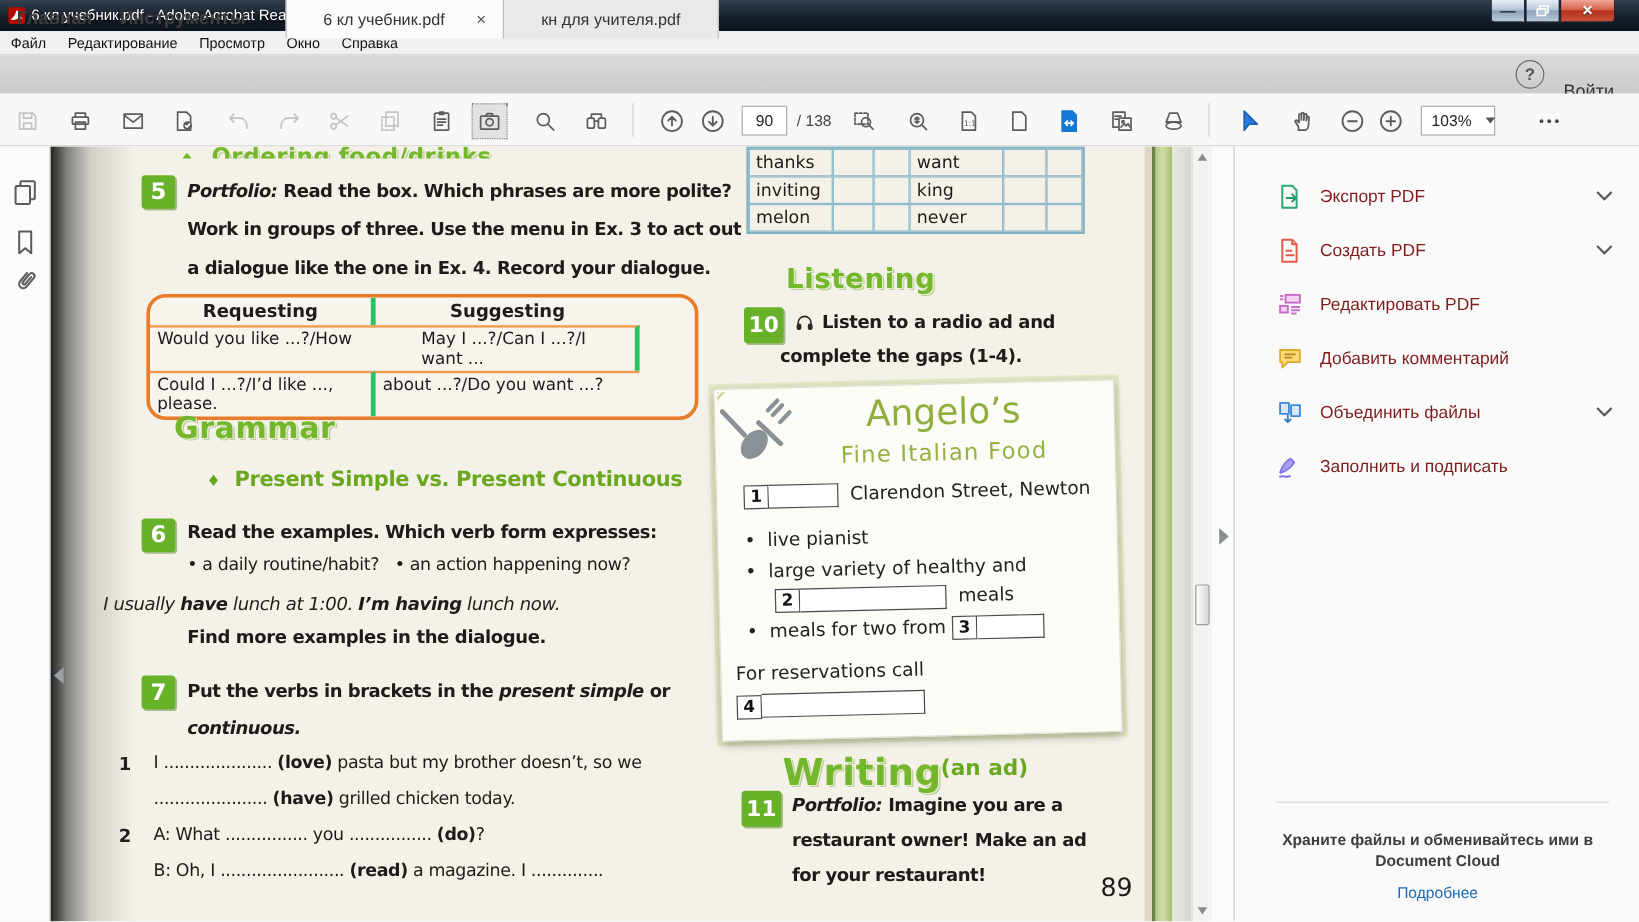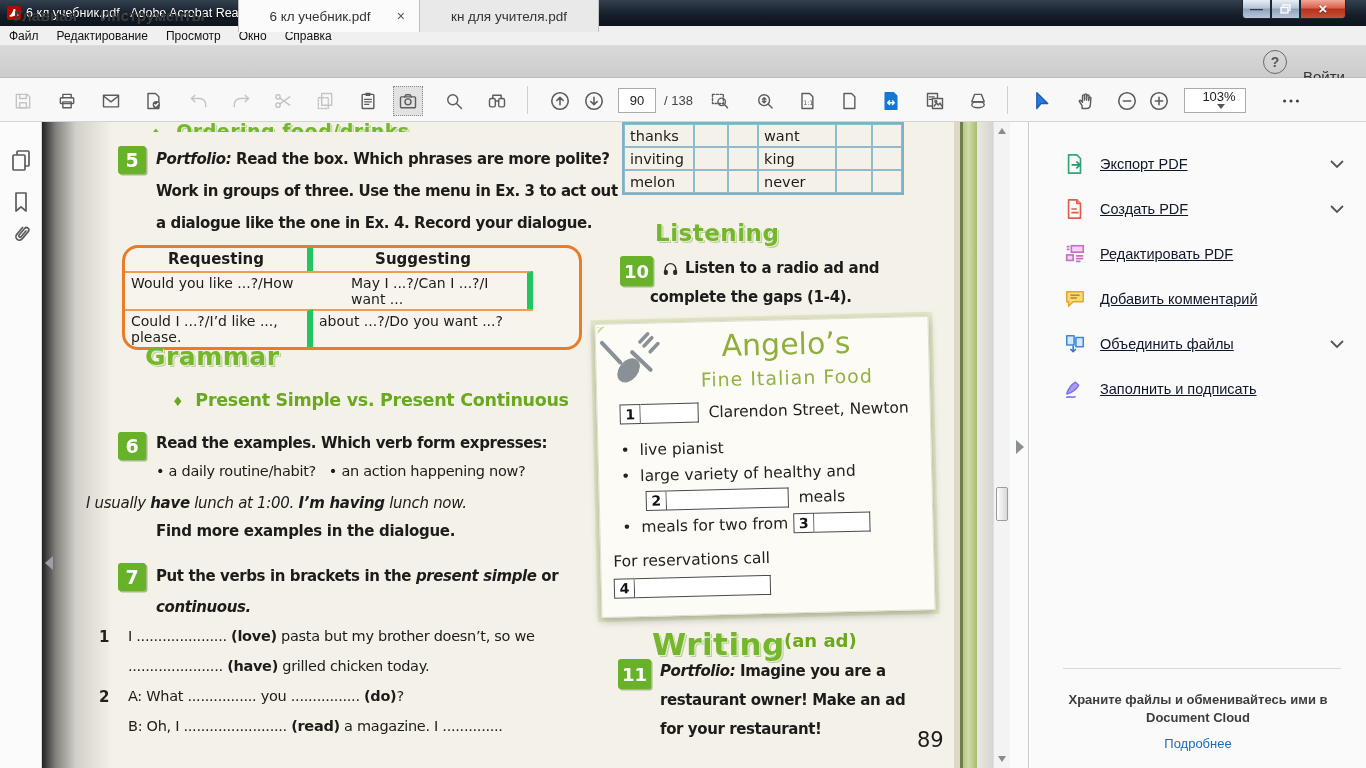--- a/index.html
+++ b/index.html
@@ -46,21 +46,21 @@
   #toolbar { left:0; top:78px; width:1366px; height:44px; background:#f8f8f8; border-bottom:1px solid #d4d4d4; }
   .tbi { position:absolute; top:88px; width:26px; height:26px; display:flex; align-items:center; justify-content:center; }
   .tbi svg { stroke:#5c5c5c; fill:none; stroke-width:1.7; stroke-linecap:round; stroke-linejoin:round; }
   .tbi.dis svg { stroke:#c4c4c4; }
   .tbi.sel { top:86px; width:30px; height:30px; border:1px dotted #8a8a8a; background:#e2e2e2; }
   .vsep { position:absolute; top:86px; width:1px; height:28px; background:#cfcfcf; }
   #page-input { left:618px; top:88px; width:38px; height:25px; background:#fff; border:1px solid #ababab;
     font-size:13px; color:#222; display:flex; align-items:center; justify-content:center; }
   #page-total { left:664px; top:93px; font-size:13px; color:#444; }
   #zoom-box { left:1184px; top:88px; width:62px; height:25px; background:#fff; border:1px solid #ababab;
-    font-size:13px; color:#222; display:flex; align-items:center;flex-direction:column; }
+    font-size:13px; color:#222; display:flex; align-items:center; }
   #zoom-box .zv { margin-left:8px; }
   #zoom-box .car { margin-left:12px; width:0; height:0; border-left:4px solid transparent; border-right:4px solid transparent; border-top:5px solid #555; }
 
   
   #leftrail { left:0; top:122px; width:42px; height:646px; background:#fbfbfb; border-right:1px solid #d8d8d8; }
   .lricon { position:absolute; left:9px; width:24px; height:24px; }
   .lricon svg { stroke:#5c5c5c; fill:none; stroke-width:1.7; stroke-linejoin:round; stroke-linecap:round; }
 
   
   #docview { left:42px; top:122px; width:951px; height:646px; background:#f4f1e8; overflow:hidden; }
@@ -77,21 +77,21 @@
   .greenhead { position:absolute; font-family:"DejaVu Sans",sans-serif; font-weight:800; color:#74b62c;
     text-shadow:1px 1px 0 #e2eec9, 2px 2px 0 rgba(90,140,30,.35); letter-spacing:.5px; }
   .b { font-weight:bold; }
   .i { font-style:italic; }
   .pline { font-family:"DejaVu Sans",sans-serif; }
 
   #polite-table { position:absolute; left:80px; top:245px; width:460px; border:3px solid #e87c28; border-radius:16px;
     background:rgba(255,255,255,.25); overflow:hidden; }
   #polite-table .row { display:flex; }
   #polite-table .c { font-family:"DejaVu Sans",sans-serif; font-size:14px; color:#1d1c1a; padding:2px 6px; }
-  #polite-table .c1 { width:188px; border-right:6px solid #22c55e; }
+  #polite-table .c1 { width:188px; border-right:4px solid #22c55e; }
   #polite-table .c2 { width:220px; }
   #polite-table .hdr .c { font-weight:bold; text-align:center; font-size:15px; padding:2px 0 3px; }
   #polite-table .row + .row .c { border-top:2px solid #ef9d52; }
 
   #vocab-table { position:absolute; left:580px; top:0px; display:grid;
     grid-template-columns:70px 34px 30px 78px 36px 30px; grid-auto-rows:23px;
     border:2px solid #7fb0c4; }
   #vocab-table .vc { border:1px solid #8fbccd; font-family:"DejaVu Sans",sans-serif; font-size:14.5px; color:#1d1c1a; padding-left:5px; display:flex; align-items:center; }
 
   .gapnum { display:inline-flex; align-items:center; justify-content:center; width:21px; height:20px; border:1.6px solid #4a4a4a;
@@ -112,21 +112,21 @@
 
   
   #togglestrip { left:1010px; top:122px; width:19px; height:646px; background:#fbfbfb; border-right:1px solid #c9c9c9; }
   #collapse-right { position:absolute; left:6px; top:318px; width:0; height:0;
     border-top:7px solid transparent; border-bottom:7px solid transparent; border-left:8px solid #8a8f94; }
 
   
   #rightpanel { left:1030px; top:122px; width:336px; height:646px; background:#fafafa; }
   .tool-item { position:absolute; left:0; width:336px; height:40px; display:flex; align-items:center; cursor:default; }
   .tool-item .ticon { width:24px; height:24px; margin-left:33px; display:flex; align-items:center; justify-content:center; }
-  .tool-item .tlabel { font-size:14.5px; color:#0f172a; margin-left:13px;text-decoration:underline; }
+  .tool-item .tlabel { font-size:14.5px; color:#7f1d1d; margin-left:13px; }
   .tool-item .chev { position:absolute; right:22px; }
   #promo-divider { position:absolute; left:33px; top:546px; width:278px; height:1px; background:#d8d8d8; }
   #promo-l1,#promo-l2 { position:absolute; left:0; width:336px; text-align:center; font-size:13px; font-weight:bold; color:#3d3d3d; }
   #promo-l1 { top:570px; } #promo-l2 { top:588px; }
   #promo-link { position:absolute; left:0; top:614px; width:336px; text-align:center; font-size:13px; color:#1a6cb8; }
 </style>
 </head>
 <body>
 
 <div class="abs" id="titlebar">

